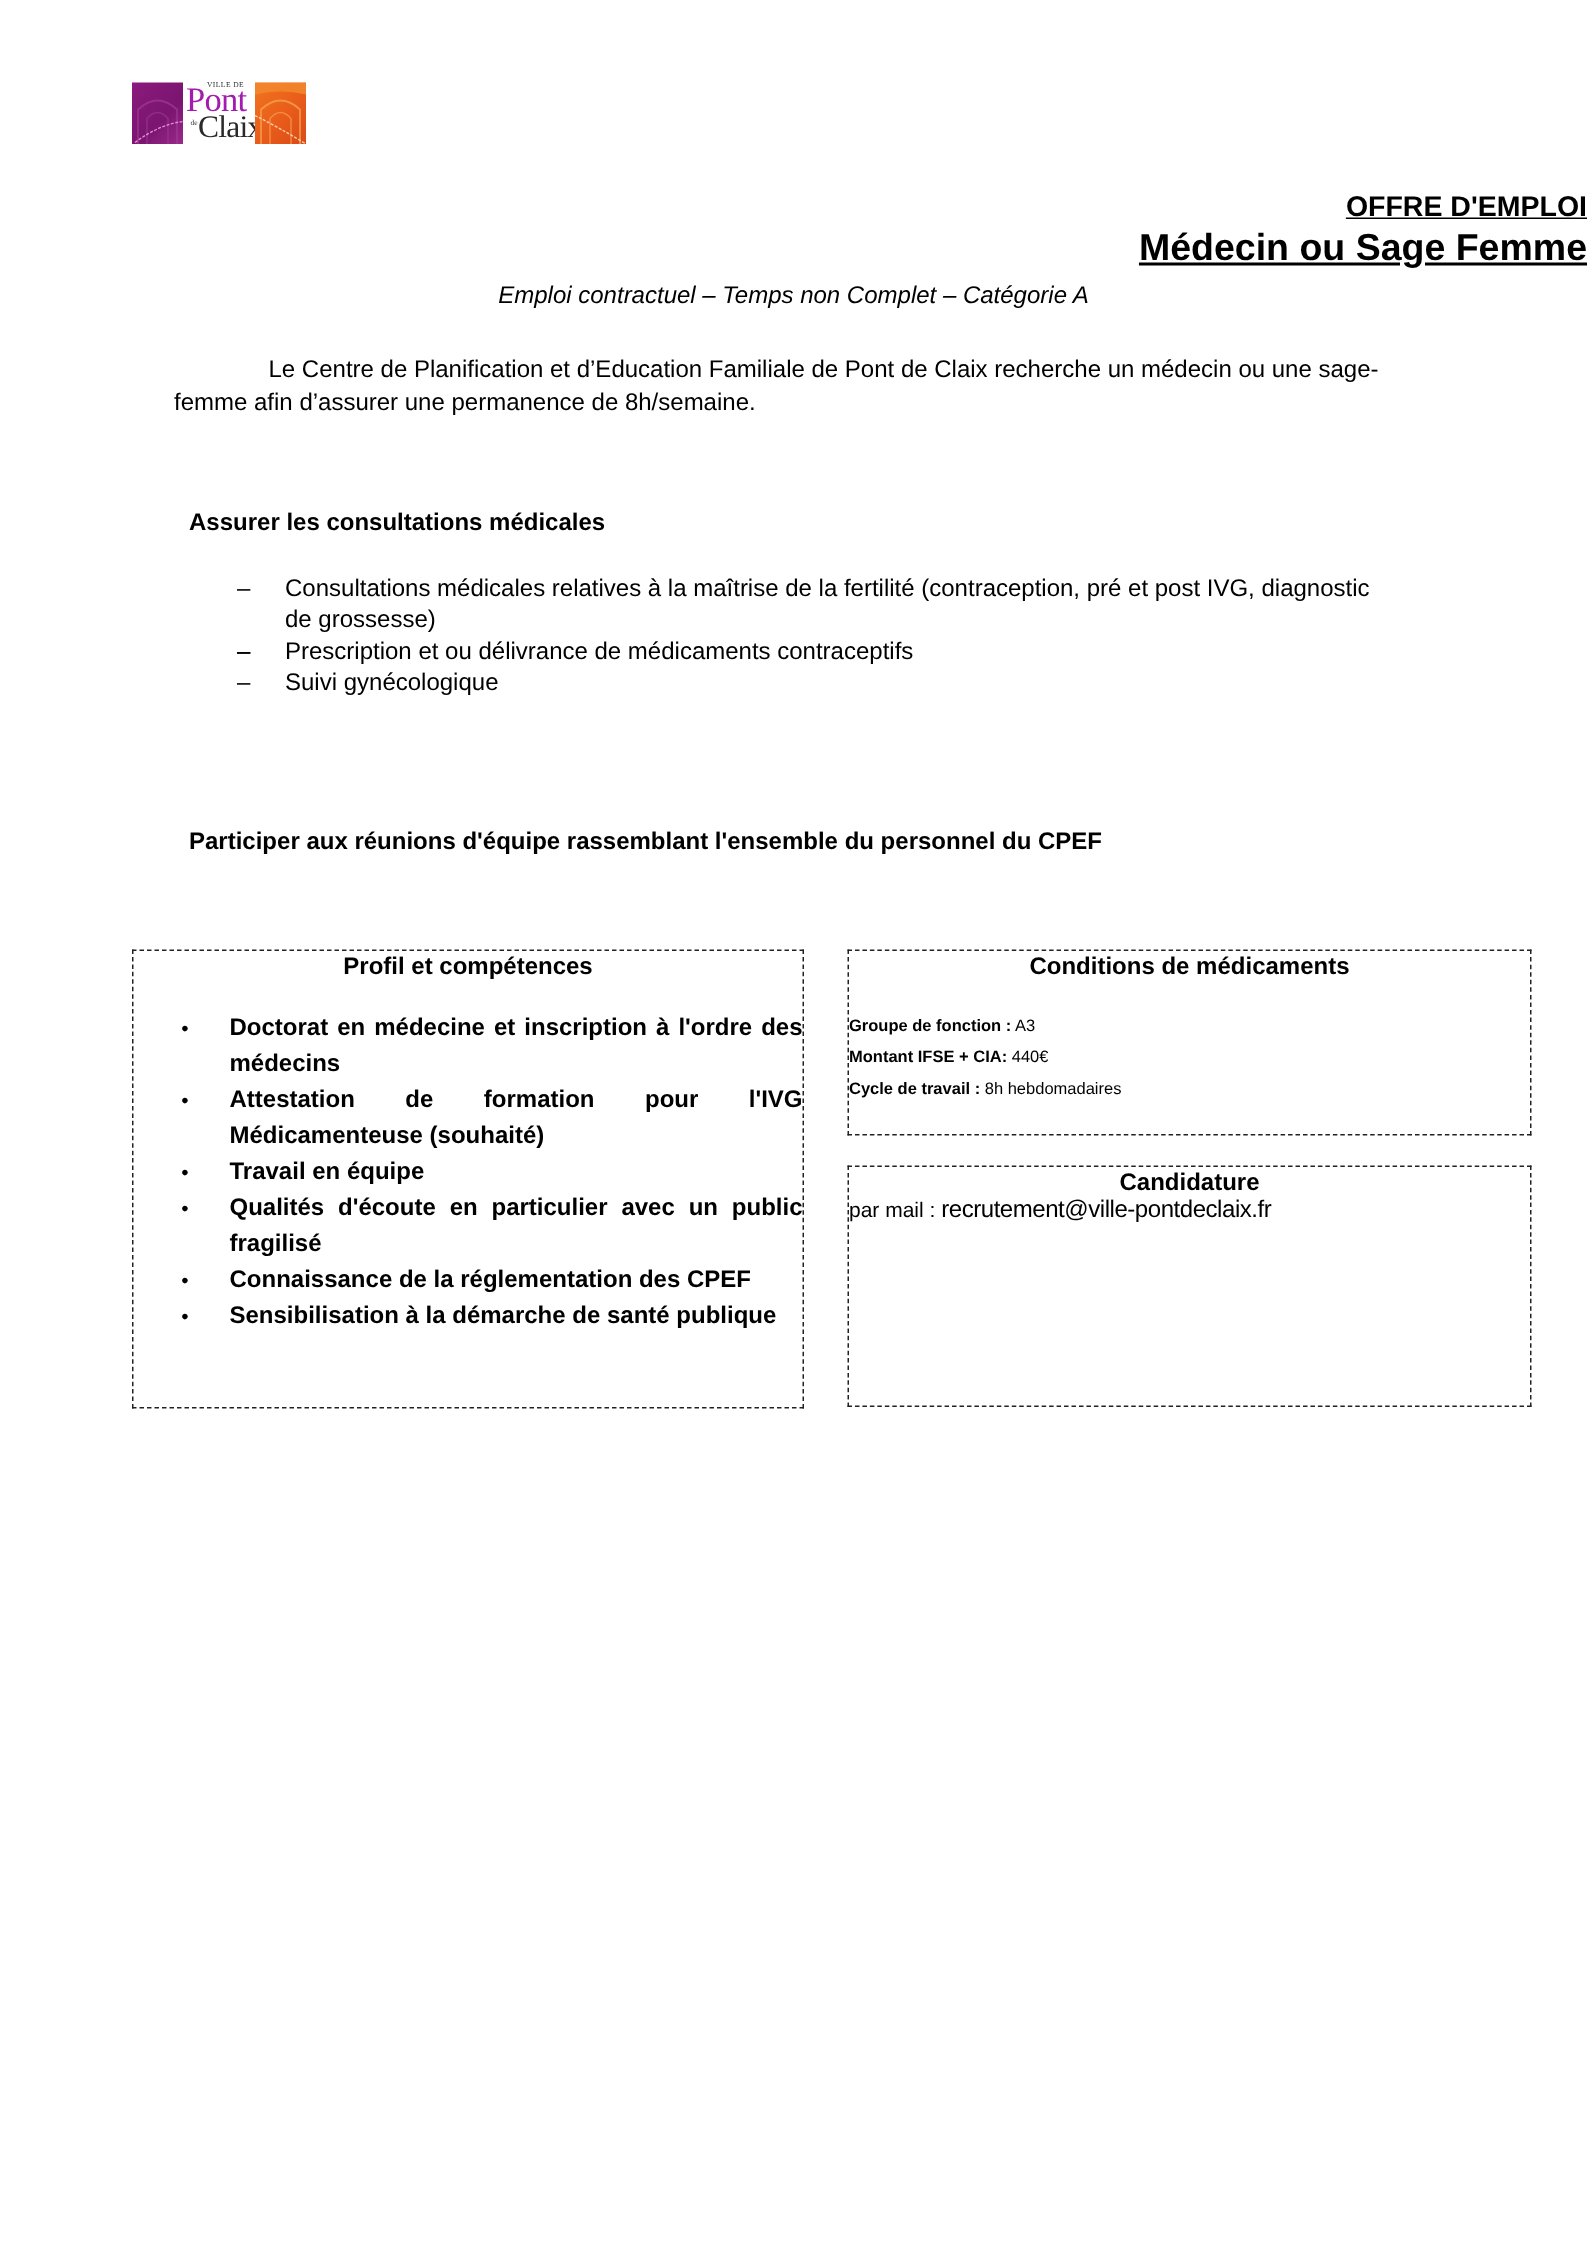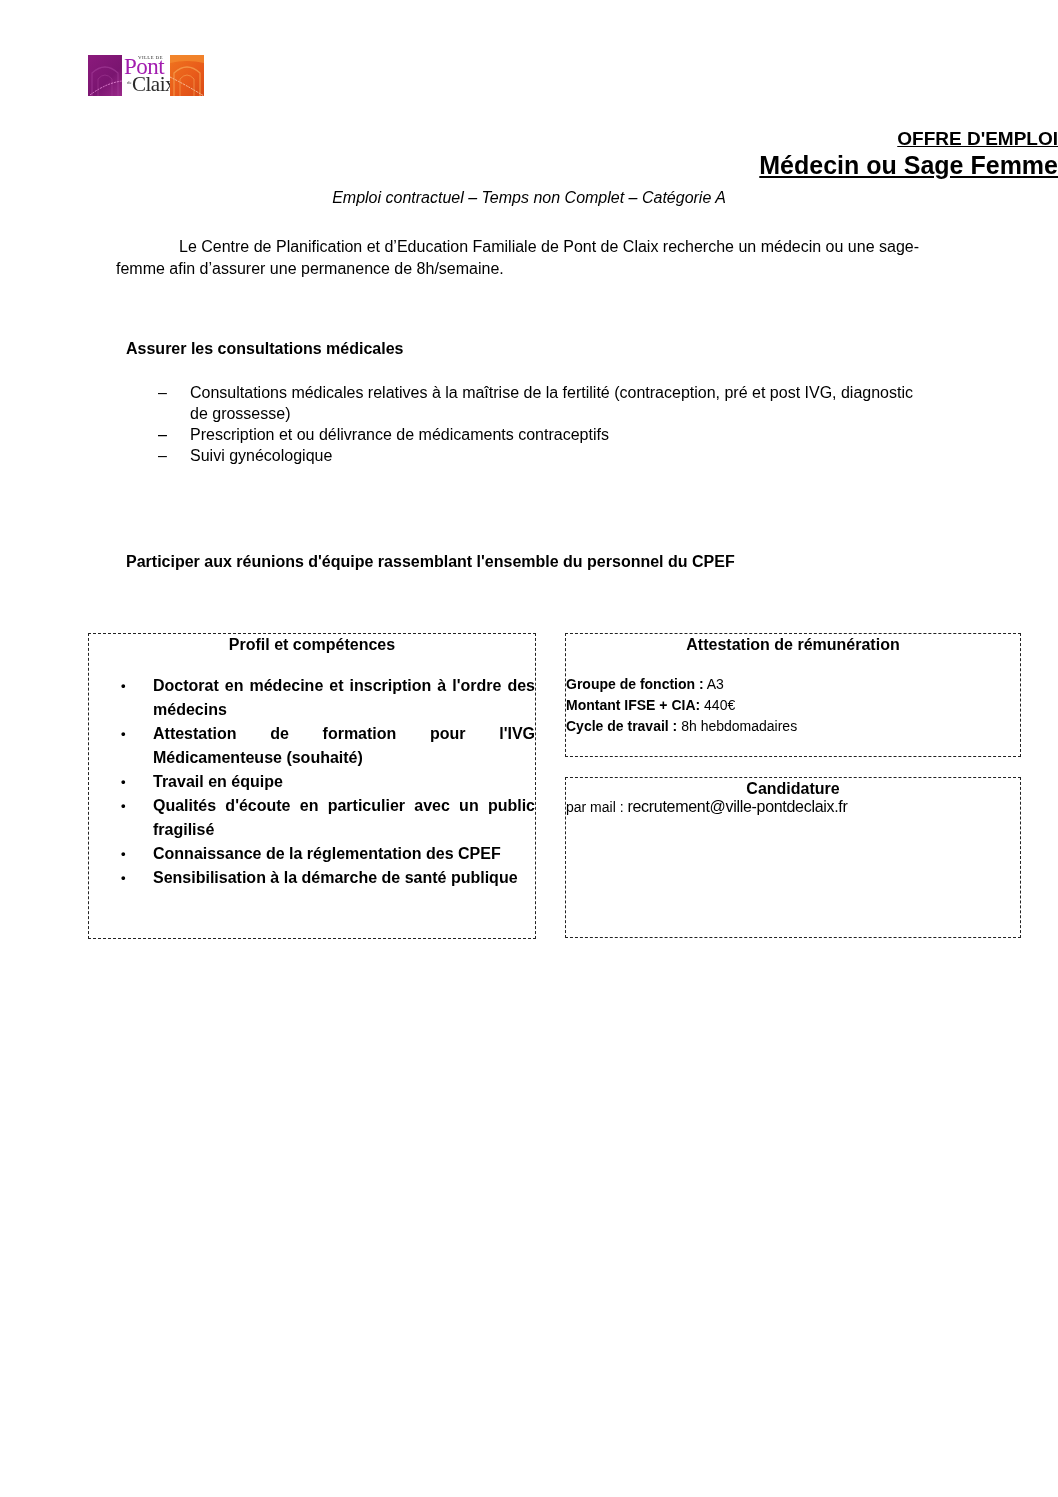--- a/index.html
+++ b/index.html
@@ -48,21 +48,21 @@
   .box-remu { left: 565px; top: 633px; width: 456px; height: 124px; }
   .box-cand { left: 565px; top: 777px; width: 456px; height: 161px; }
 
   .box-title { text-align: center; font-weight: bold; font-size: 16px; margin-top: 2px; }
 
   .profil-list { margin: 20px 0 0 0; padding: 0; list-style: none; font-size: 16px; font-weight: bold;
                  line-height: 24px; }
   .profil-list li { position: relative; padding-left: 64px; padding-right: 0; text-align: justify; }
   .profil-list .bullet { position: absolute; left: 32px; top: 0; font-size: 13px; }
 
-  .remu-lines { margin-top: 20px; font-size: 14px; line-height: 21px; }
+  .remu-lines { margin-top: 20px; font-size: 11px; line-height: 21px; }
   .remu-lines b { font-weight: bold; }
 
   .cand-text { margin-top: 19px; font-size: 14px; line-height: 21px; padding-right: 4px; }
   .cand-mail { font-size: 14px; }
   .cand-mail .email { font-size: 16px; font-family: Liberation Sans, sans-serif; letter-spacing: -0.3px; }
 </style>
 </head>
 <body>
 
 <div class="logo">
@@ -112,21 +112,21 @@
     <li><span class="bullet">•</span><span>Doctorat en médecine et inscription à l'ordre des médecins</span></li>
     <li><span class="bullet">•</span><span>Attestation de formation pour l'IVG Médicamenteuse (souhaité)</span></li>
     <li><span class="bullet">•</span><span>Travail en équipe</span></li>
     <li><span class="bullet">•</span><span>Qualités d'écoute en particulier avec un public fragilisé</span></li>
     <li><span class="bullet">•</span><span>Connaissance de la réglementation des CPEF</span></li>
     <li><span class="bullet">•</span><span>Sensibilisation à la démarche de santé publique</span></li>
   </ul>
 </div>
 
 <div class="box box-remu">
-  <div class="box-title">Attestation de rémunération</div>
+  <div class="box-title">Conditions de médicaments</div>
   <div class="remu-lines">
     <div><b>Groupe de fonction :</b><span> A3</span></div>
     <div><b>Montant IFSE + CIA:</b><span> 440€</span></div>
     <div><b>Cycle de travail :</b><span> 8h hebdomadaires</span></div>
   </div>
 </div>
 
 <div class="box box-cand">
   <div class="box-title">Candidature</div>
   <div class="cand-mail">

